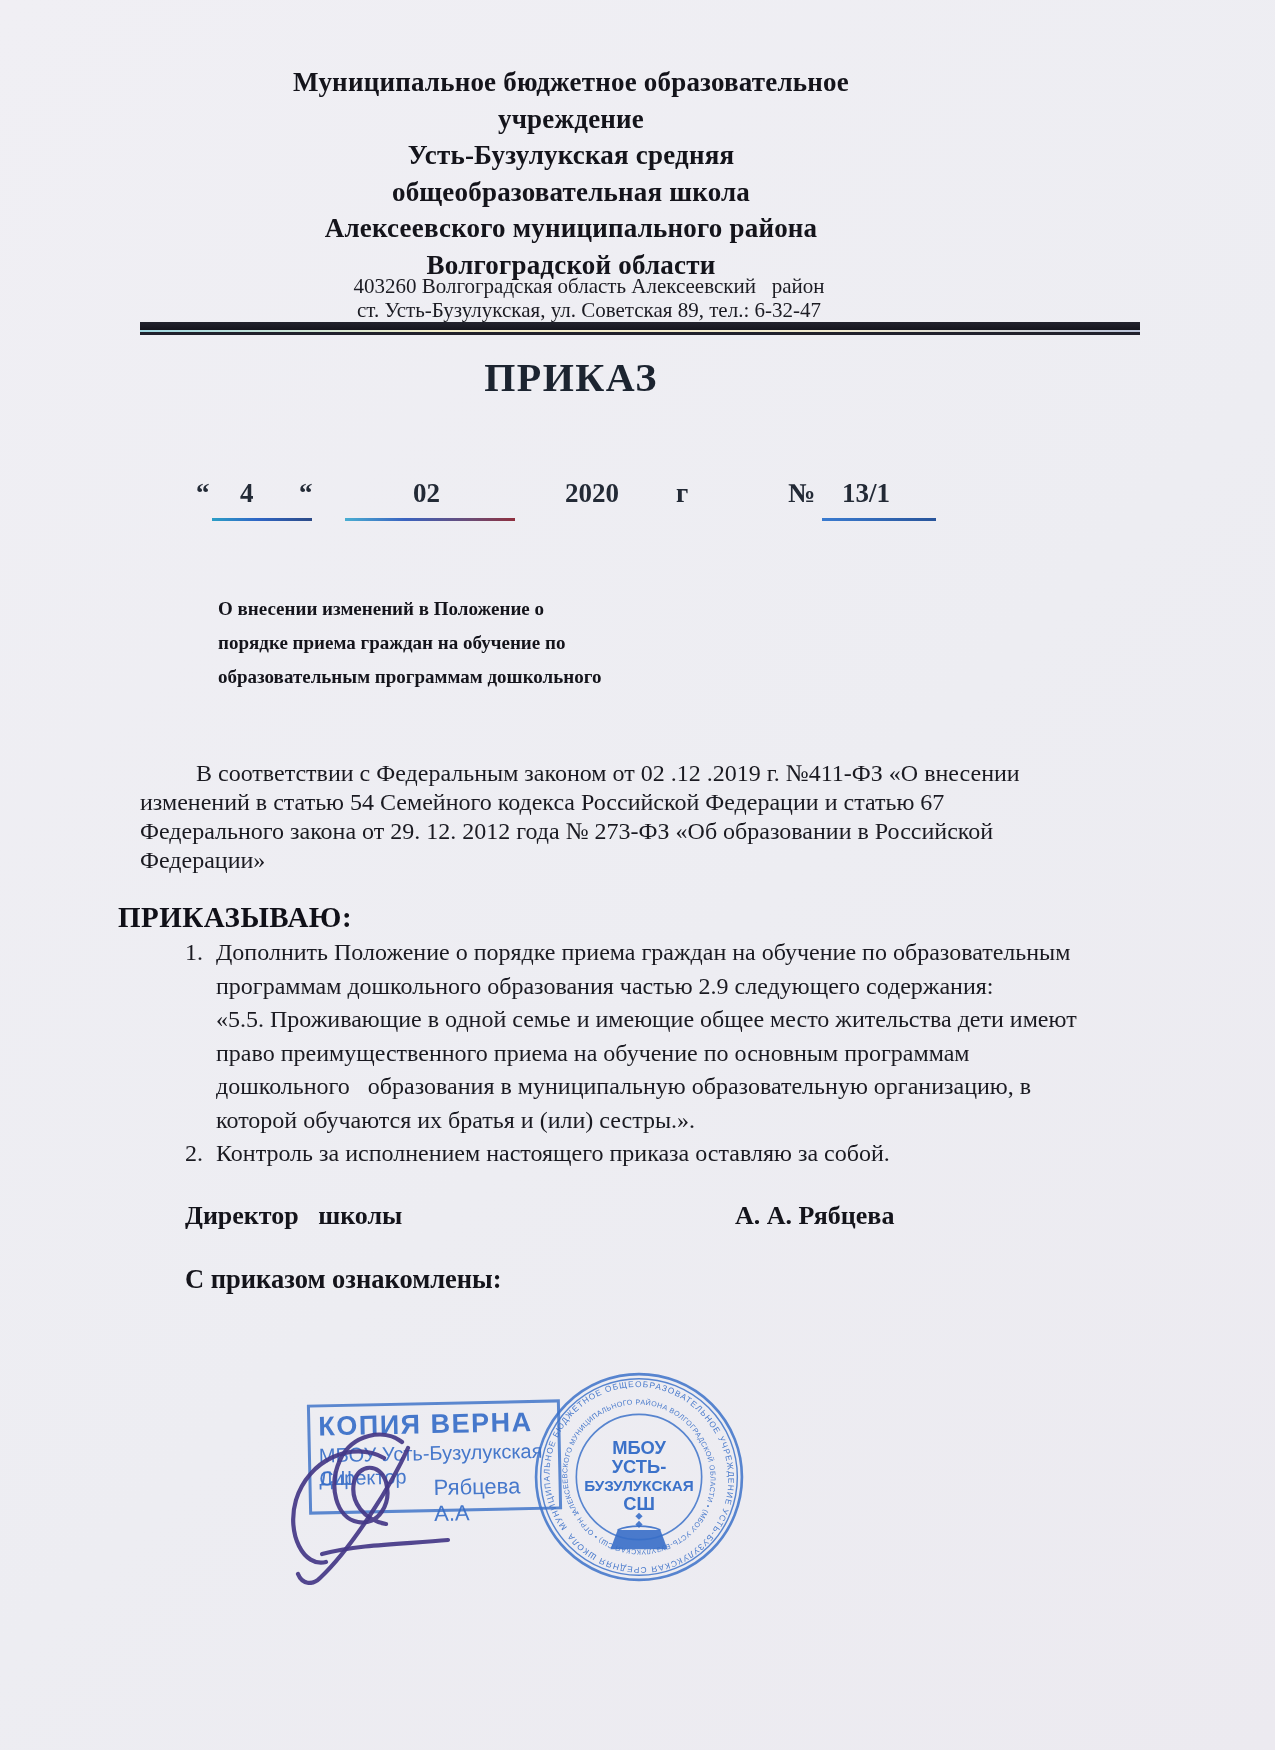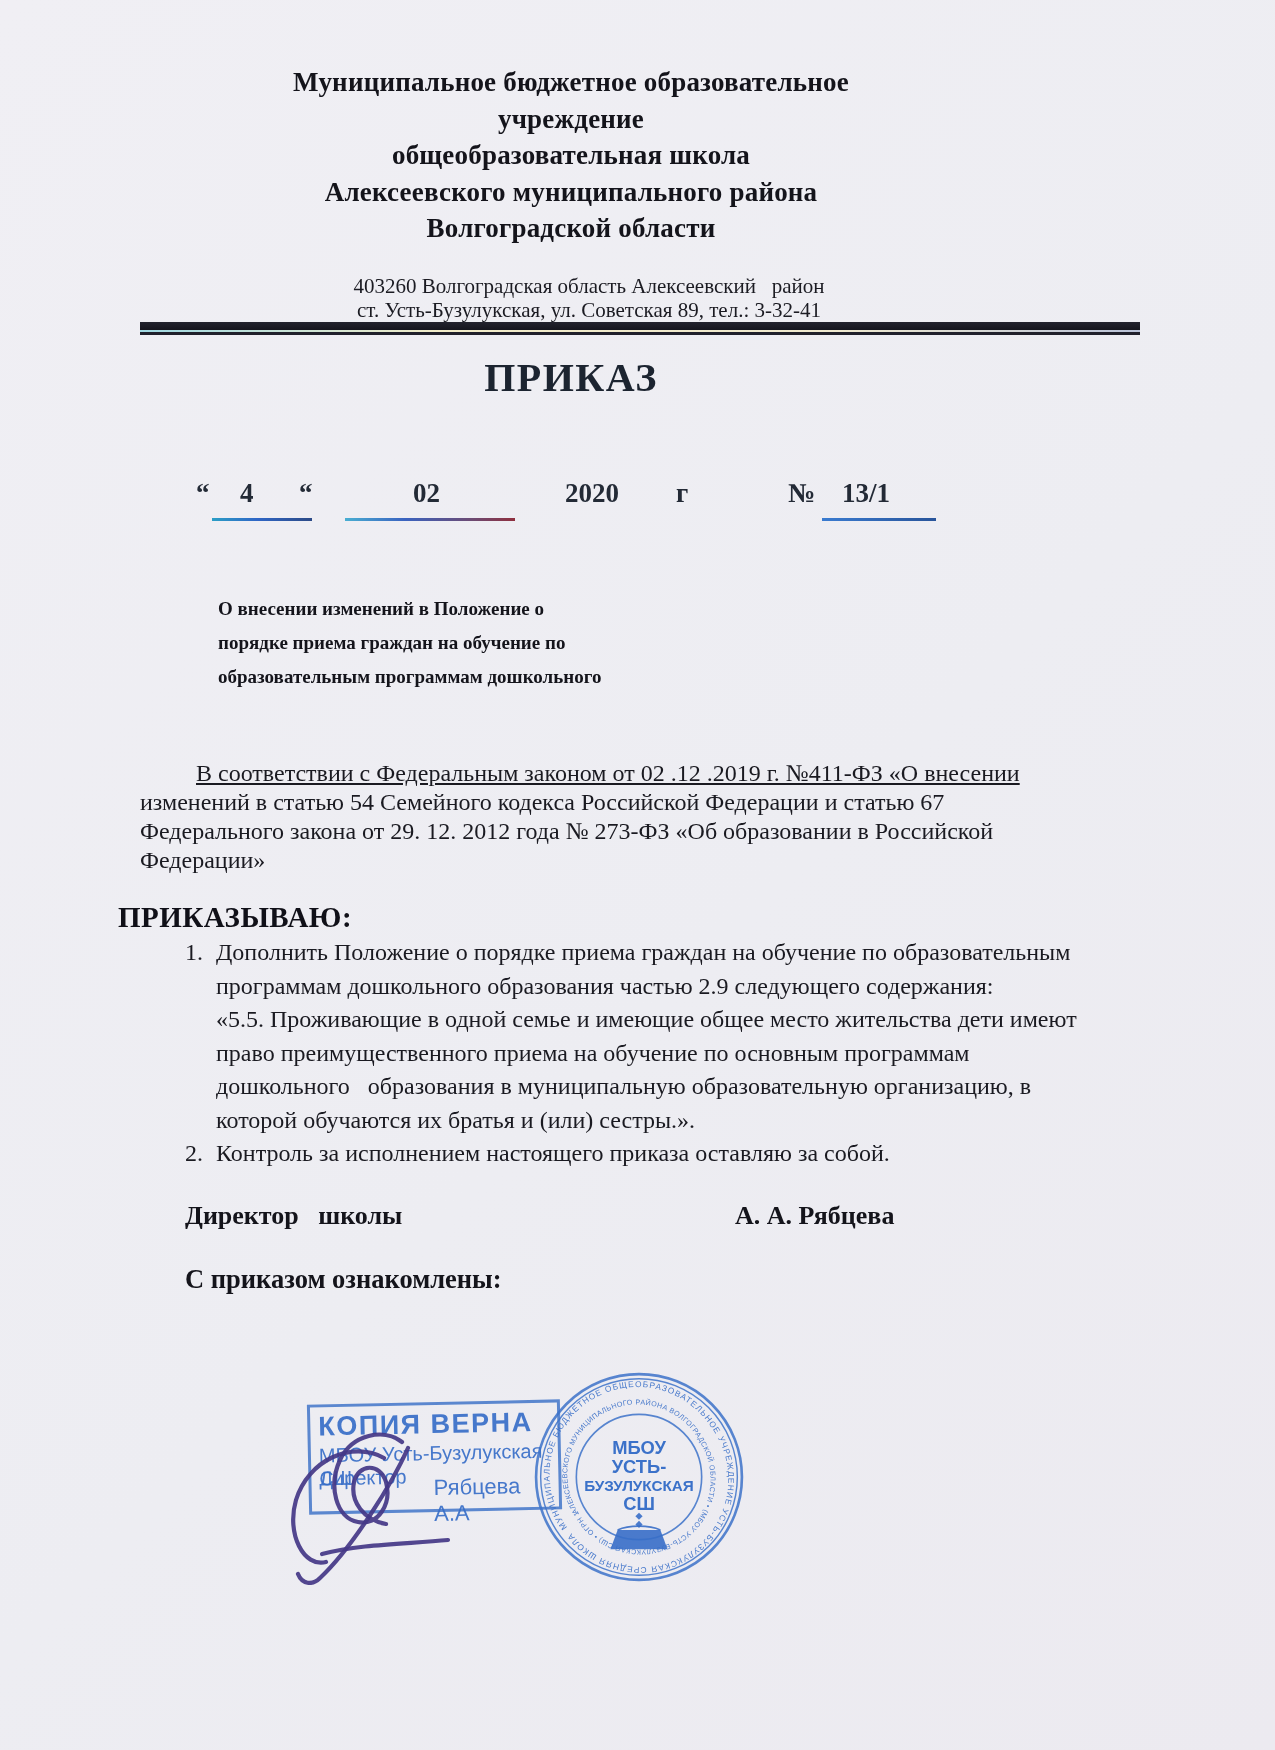--- a/index.html
+++ b/index.html
@@ -27,21 +27,21 @@
   .month { left:413px; } .year { left:565px; } .gletter { left:676px; }
   .no-sign { left:788px; } .order-num { left:842px; }
   .u-line { position:absolute; top:40px; height:3px; }
   .u1 { left:212px; width:100px; background:linear-gradient(90deg,#2b9ec6,#2f66c6 45%,#2c4a86); }
   .u2 { left:345px; width:170px; background:linear-gradient(90deg,#49aed2,#3a63c0 35%,#6d4a72 75%,#8f2f3e); }
   .u3 { left:822px; width:114px; background:linear-gradient(90deg,#3a7bd0,#28549a); }
 
   .subject { position:absolute; left:185px; top:592px; font-weight:bold; font-size:19px; line-height:34px; color:#14141b;margin-left:33px; }
 
   .preamble { position:absolute; left:140px; top:759px; width:1060px; font-size:24px; line-height:29px; color:#1a1a21; }
-  .preamble div:first-child { text-indent:56px;text-decoration:underline; }
+  .preamble div:first-child { text-indent:56px; }
 
   .resolve-word { position:absolute; left:118px; top:901px; font-weight:bold; font-size:29px; letter-spacing:.5px; color:#101018; }
 
   .order-list { position:absolute; left:185px; top:936px; font-size:24px; line-height:33.5px; color:#1a1a21; }
   .order-item { position:relative; padding-left:31px; }
   .order-item .num { position:absolute; left:0; top:0; }
 
   .sig-row { position:absolute; top:1201px; left:0; width:1275px; font-weight:bold; font-size:26px; color:#14141b; }
   .sig-role { position:absolute; left:185px; white-space:pre; }
   .sig-name { position:absolute; left:735px; }
@@ -62,28 +62,29 @@
   .round-seal { position:absolute; left:532px; top:1370px; z-index:3; }
 </style>
 </head>
 <body>
 
 <div class="page">
 
   <div class="centered-block org-header line-block">
       <div>Муниципальное бюджетное образовательное</div>
       <div>учреждение</div>
+      <div>Усть-Бузулукская средняя</div>
       <div>общеобразовательная школа</div>
       <div>Алексеевского муниципального района</div>
       <div>Волгоградской области</div>
     </div>
 
   <div class="centered-block org-address line-block">
       <div>403260 Волгоградская область Алексеевский   район</div>
-      <div>ст. Усть-Бузулукская, ул. Советская 89, тел.: 3-32-41</div>
+      <div>ст. Усть-Бузулукская, ул. Советская 89, тел.: 6-32-47</div>
     </div>
 
   <div class="double-rule">
     <div class="bar1"></div>
     <div class="gap"></div>
     <div class="bar2"></div>
   </div>
 
   <div class="centered-block doc-title">ПРИКАЗ</div>
 

